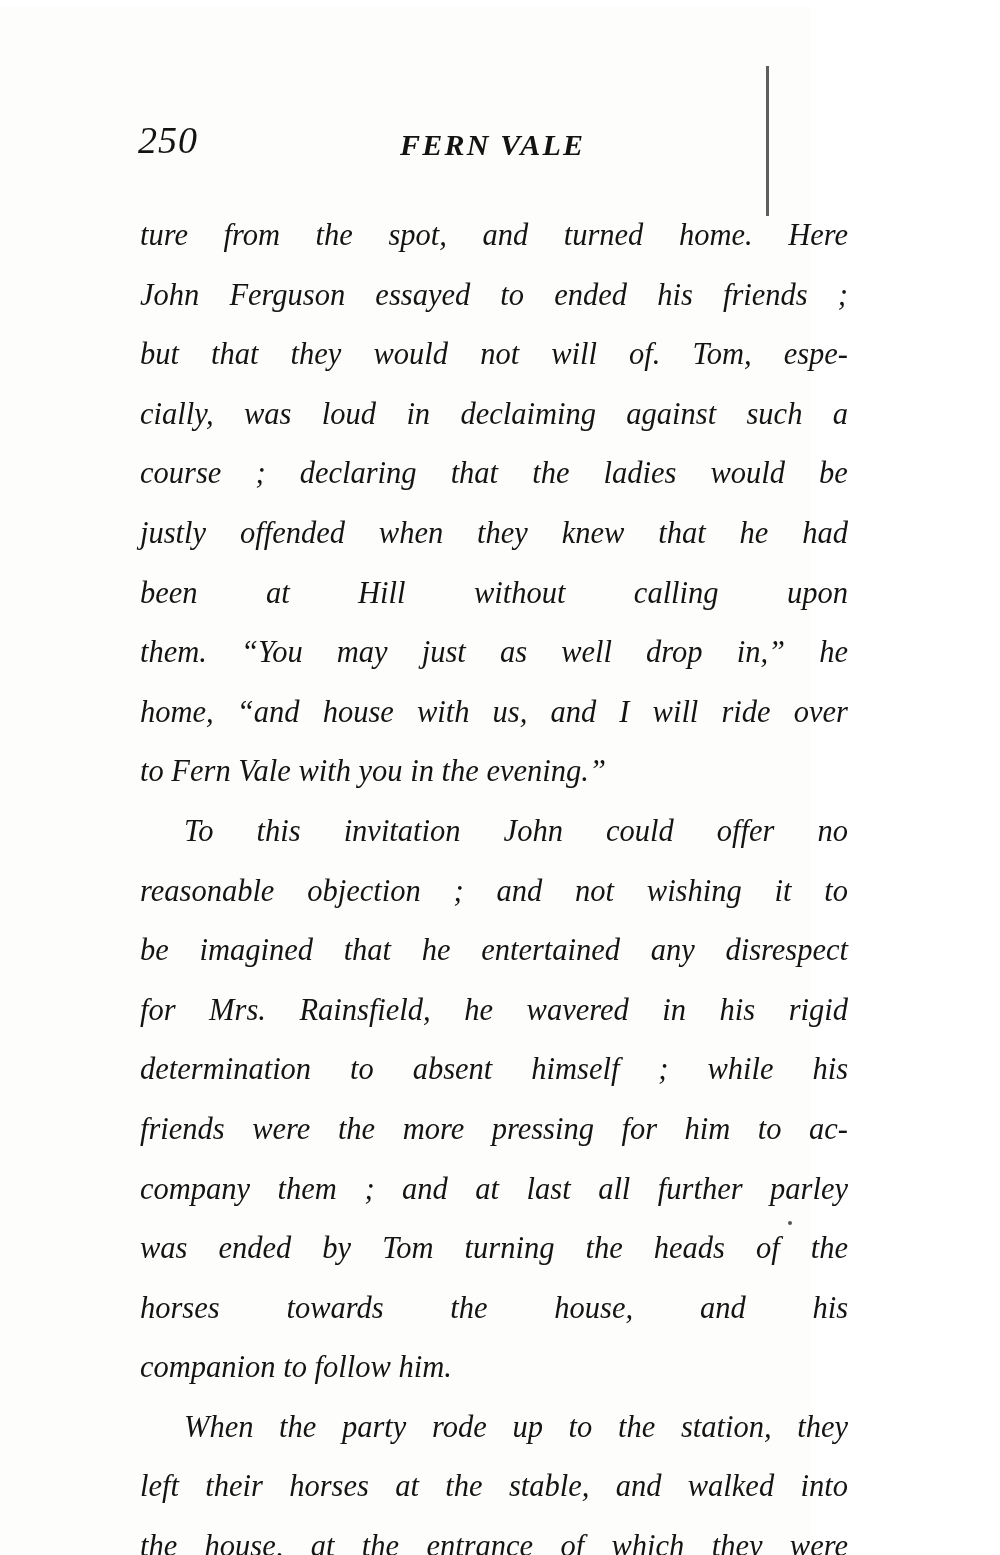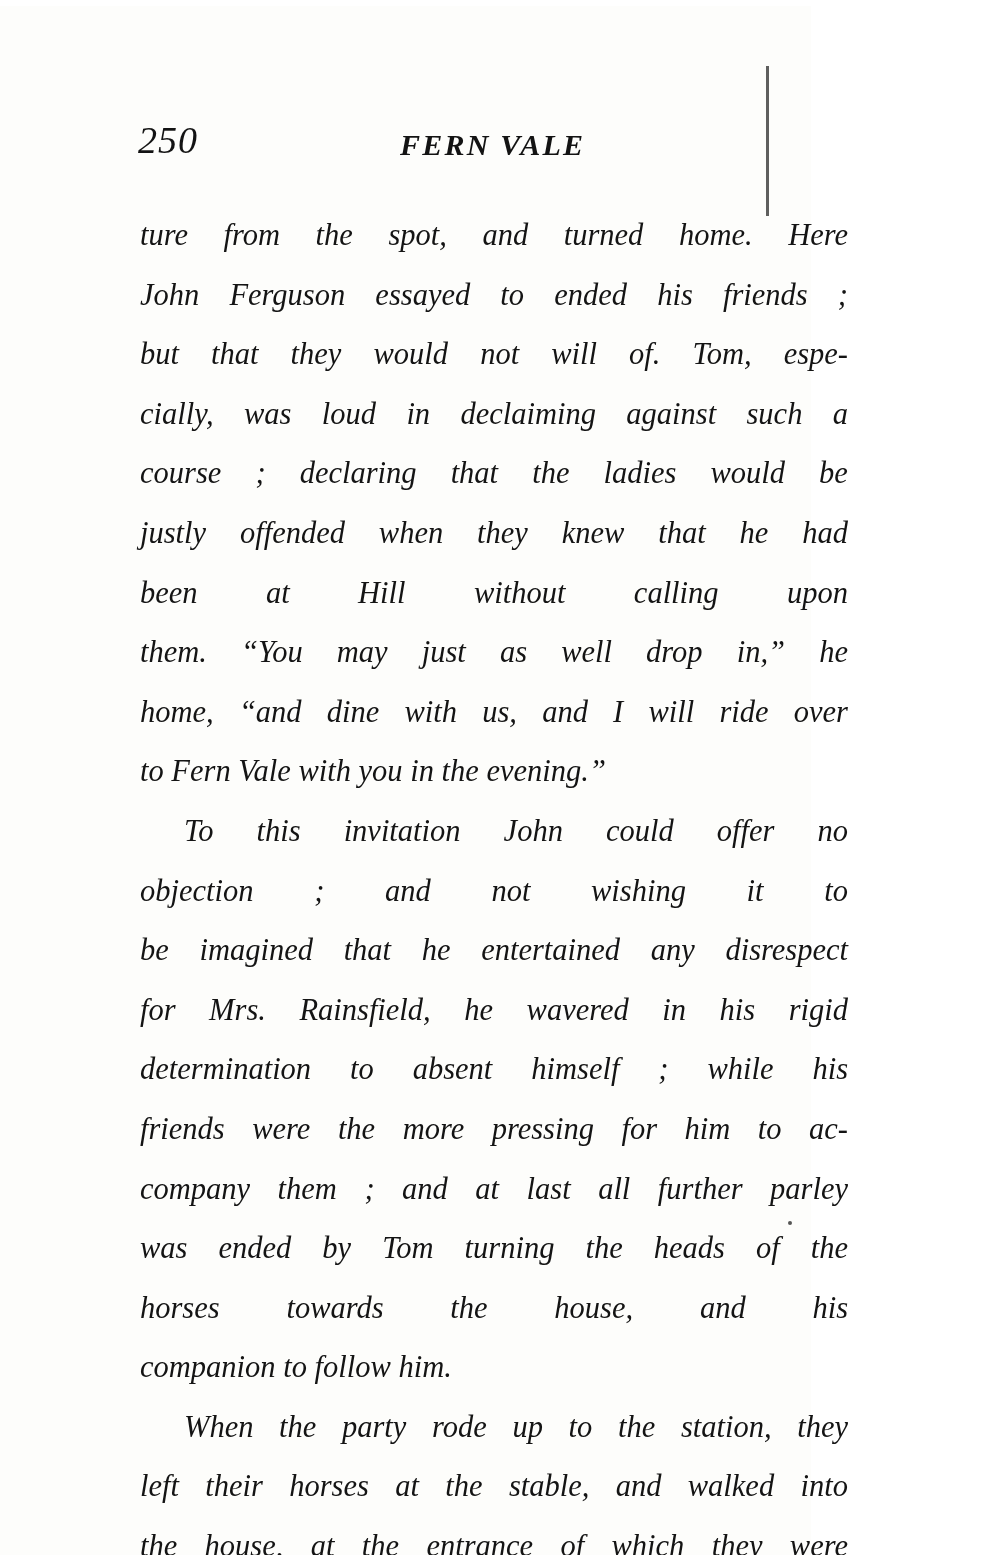--- a/index.html
+++ b/index.html
@@ -212,21 +212,21 @@
           <span>just</span>
           <span>as</span>
           <span>well</span>
           <span>drop</span>
           <span>in,”</span>
           <span>he</span>
         </span>
       <span class="line justify">
           <span>home,</span>
           <span>“and</span>
-          <span>dine</span>
+          <span>house</span>
           <span>with</span>
           <span>us,</span>
           <span>and</span>
           <span>I</span>
           <span>will</span>
           <span>ride</span>
           <span>over</span>
         </span>
       <span class="line">to Fern Vale with you in the evening.”</span>
     </p>
@@ -235,20 +235,21 @@
       <span class="line justify indent-first">
           <span>To</span>
           <span>this</span>
           <span>invitation</span>
           <span>John</span>
           <span>could</span>
           <span>offer</span>
           <span>no</span>
         </span>
       <span class="line justify">
+          <span>reasonable</span>
           <span>objection</span>
           <span>;</span>
           <span>and</span>
           <span>not</span>
           <span>wishing</span>
           <span>it</span>
           <span>to</span>
         </span>
       <span class="line justify">
           <span>be</span>

